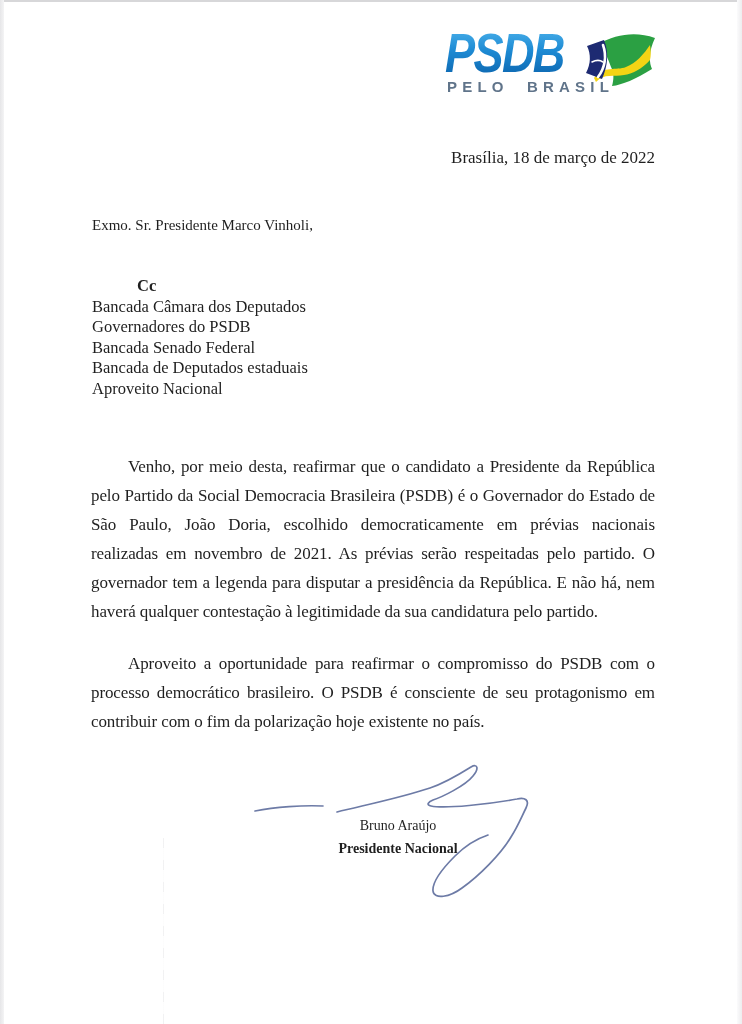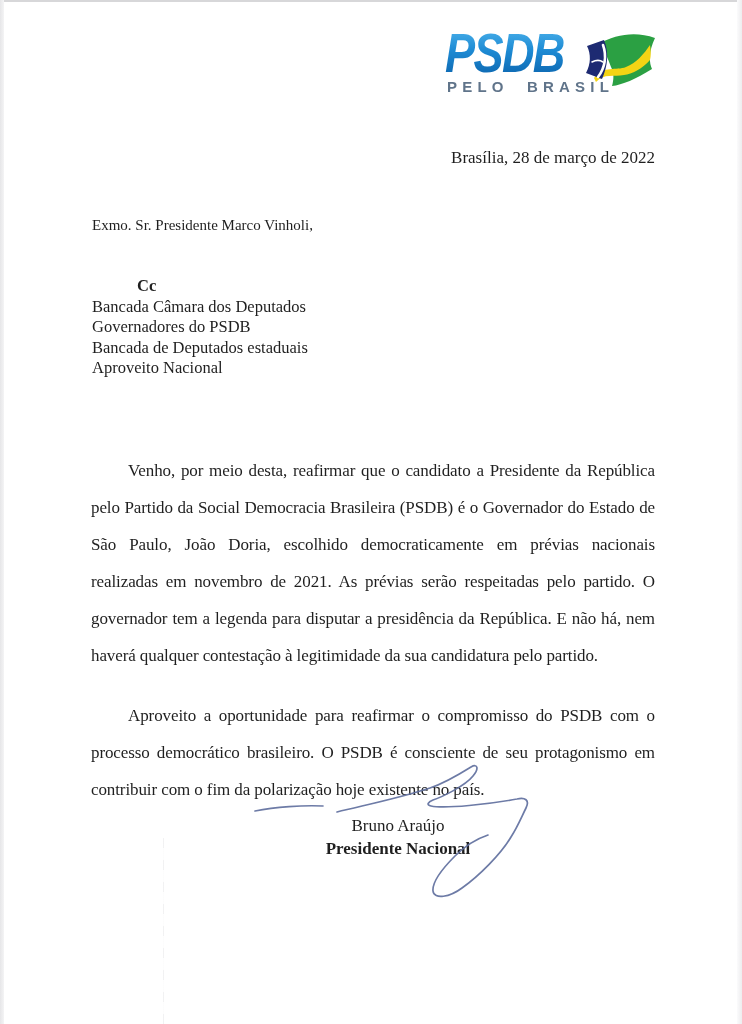--- a/index.html
+++ b/index.html
@@ -81,39 +81,39 @@
     white-space: nowrap;
   }
   .cc-block {
     position: absolute; top: 276px; left: 92px;
     font-size: 16.5px; line-height: 20.5px;
   }
   .cc-label { font-weight: bold; margin-left: 45px; }
   .body-text {
     position: absolute; top: 452px; left: 91px;
     width: 564px;
-    font-size: 17px; line-height: 37px;
+    font-size: 17px; line-height: 29px;
     letter-spacing: -0.1px;
     text-align: justify;
   }
   .body-text p {
     margin: 0 0 23px 0;
     text-indent: 37px;
   }
 
   
   .sig-ink {
     position: absolute; left: 235px; top: 742px;
     width: 310px; height: 170px;
     pointer-events: none;
   }
   .sig-text {
     position: absolute; top: 814px; left: 253px; width: 290px;
     text-align: center;
-    font-size: 17px; line-height: 23px;
+    font-size: 14px; line-height: 23px;
   }
   .sig-title { font-weight: bold; }
 </style>
 </head>
 <body>
 
 <div class="edge-top"></div>
 <div class="edge-left"></div>
 <div class="edge-right"></div>
 <div class="crease"></div>
@@ -130,28 +130,29 @@
              C 67,19 67,24 66,28 C 58,37 48,42 40,43
              C 30,45 20,41 12,50 Z" fill="#f4d414"></path>
 
     <path d="M 3,14 L 20,8 C 25,20 24,34 18,47 L 2,41 C 7,32 7,22 3,14 Z" fill="#1d2a72"></path>
 
     <path d="M 19,13 C 23,24 21,36 14,45" fill="none" stroke="#ffffff" stroke-width="2.6" stroke-linecap="round"></path>
     <path d="M 8,30 C 12,28 16,28 19,30" fill="none" stroke="#ffffff" stroke-width="1.6" stroke-linecap="round"></path>
   </svg>
 </div>
 
-<div class="date-line">Brasília, 28 de março de 2022</div>
+<div class="date-line">Brasília, 18 de março de 2022</div>
 
 <div class="addressee">Exmo. Sr. Presidente Marco Vinholi,</div>
 
 <div class="cc-block">
   <div class="cc-label">Cc</div>
   <div>Bancada Câmara dos Deputados</div>
   <div>Governadores do PSDB</div>
+  <div>Bancada Senado Federal</div>
   <div>Bancada de Deputados estaduais</div>
   <div>Aproveito Nacional</div>
 </div>
 
 <div class="body-text">
   <p>Venho, por meio desta, reafirmar que o candidato a Presidente da República pelo Partido da Social Democracia Brasileira (PSDB) é o Governador do Estado de São Paulo, João Doria, escolhido democraticamente em prévias nacionais realizadas em novembro de 2021. As prévias serão respeitadas pelo partido. O governador tem a legenda para disputar a presidência da República. E não há, nem haverá qualquer contestação à legitimidade da sua candidatura pelo partido.</p>
   <p>Aproveito a oportunidade para reafirmar o compromisso do PSDB com o processo democrático brasileiro. O PSDB é consciente de seu protagonismo em contribuir com o fim da polarização hoje existente no país.</p>
 </div>
 
 <div class="sig-text">

